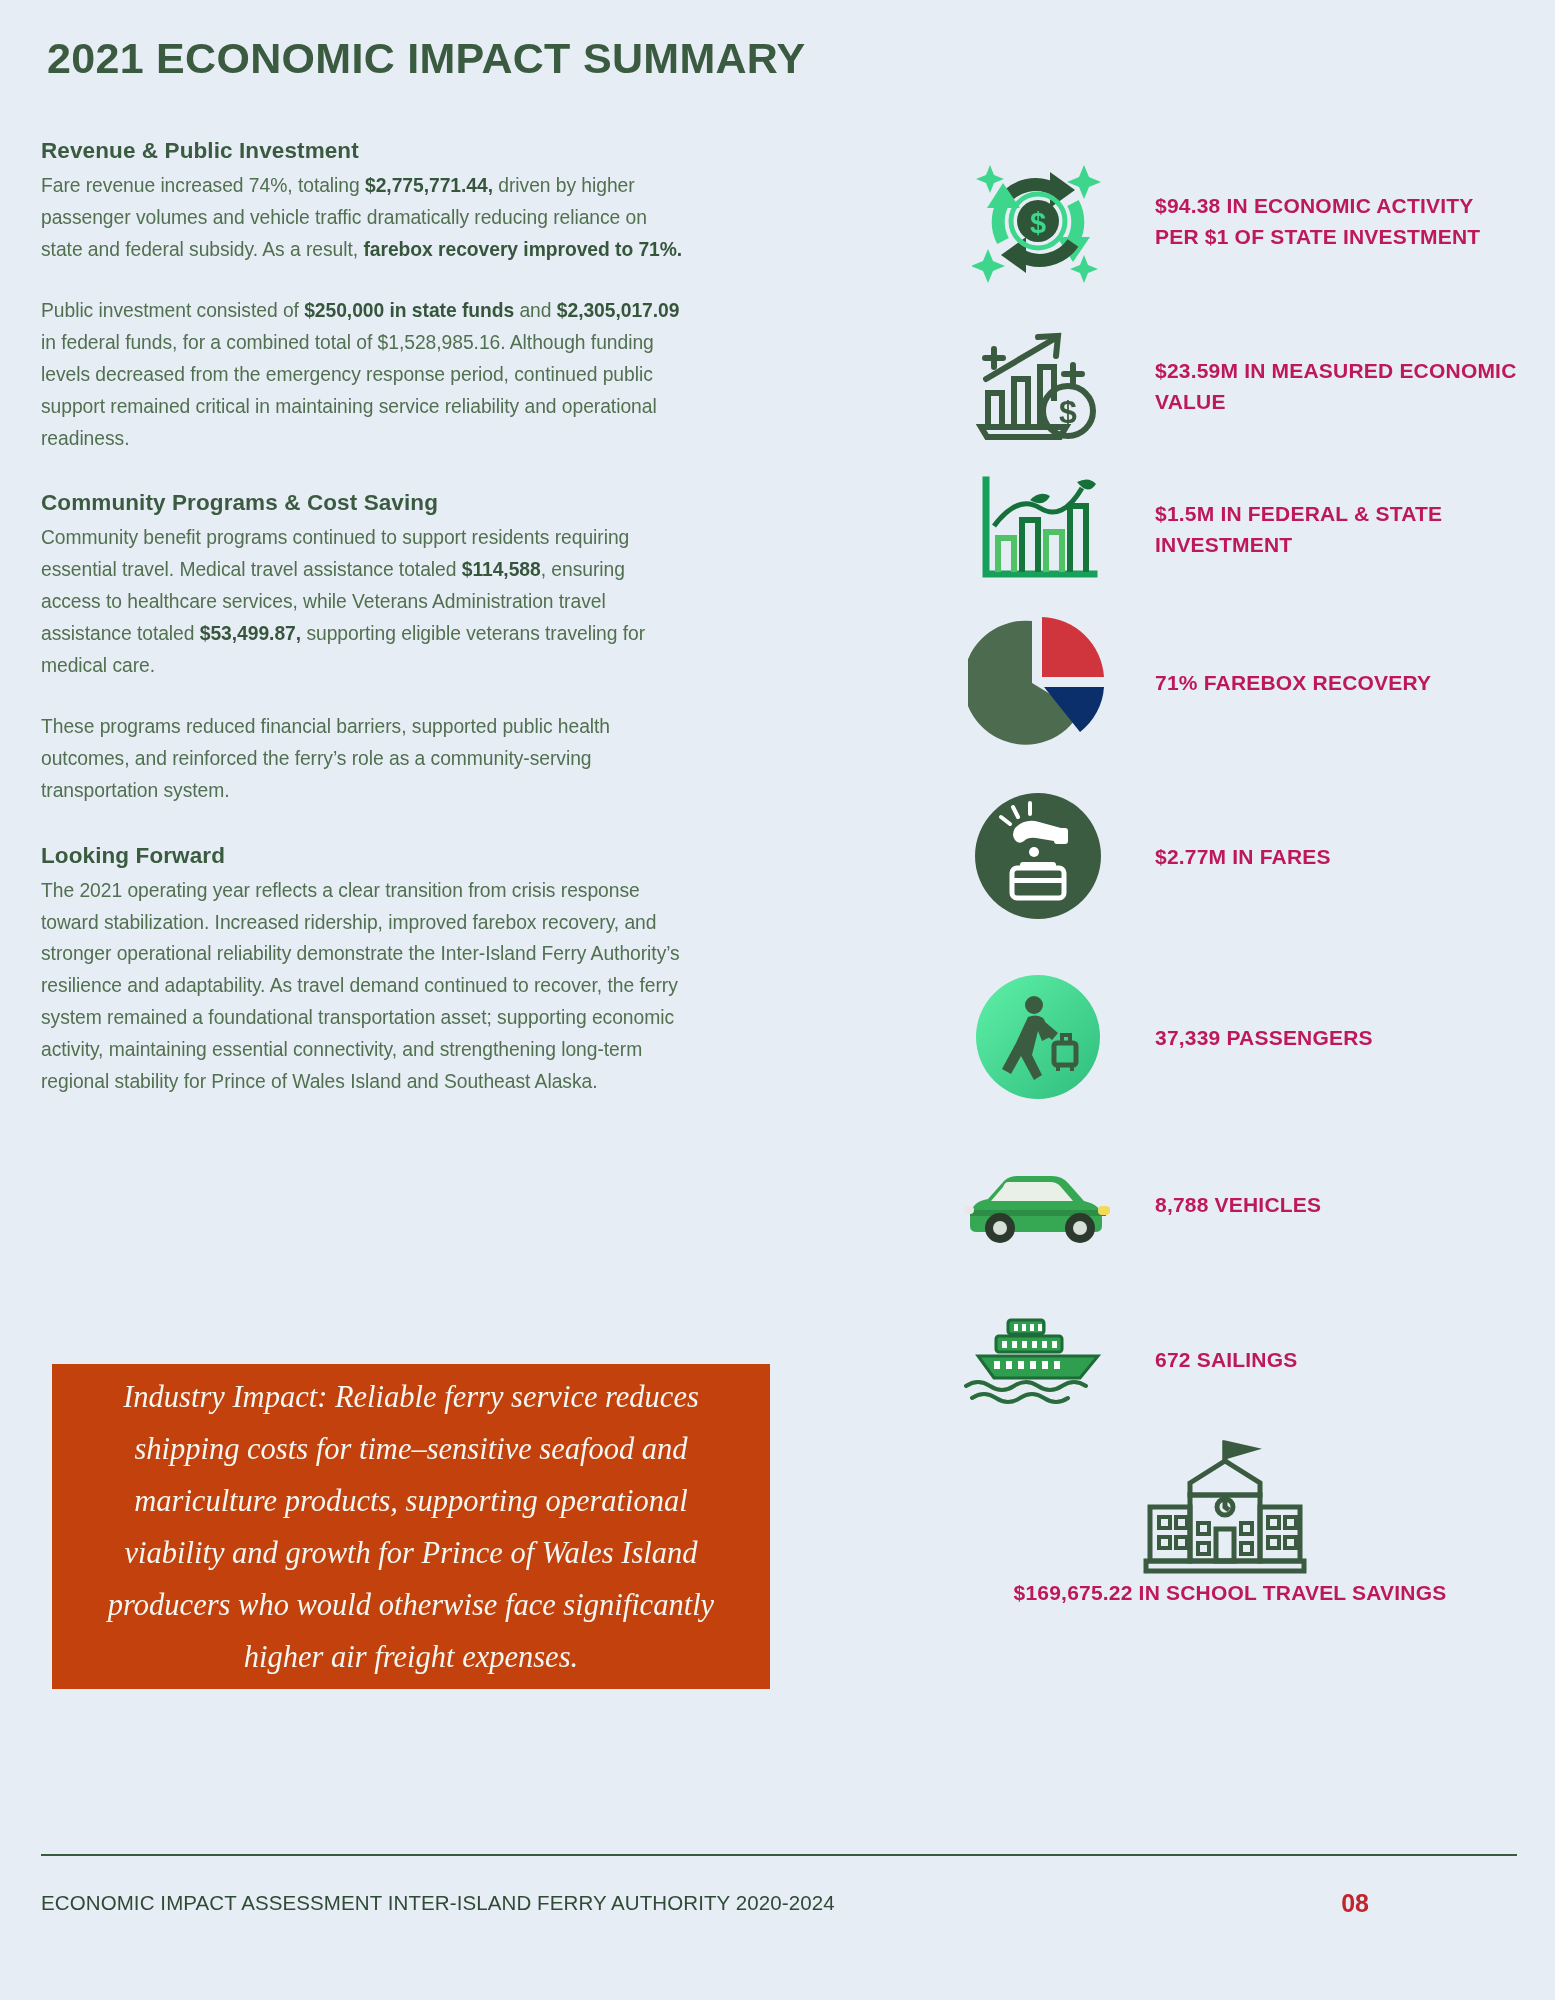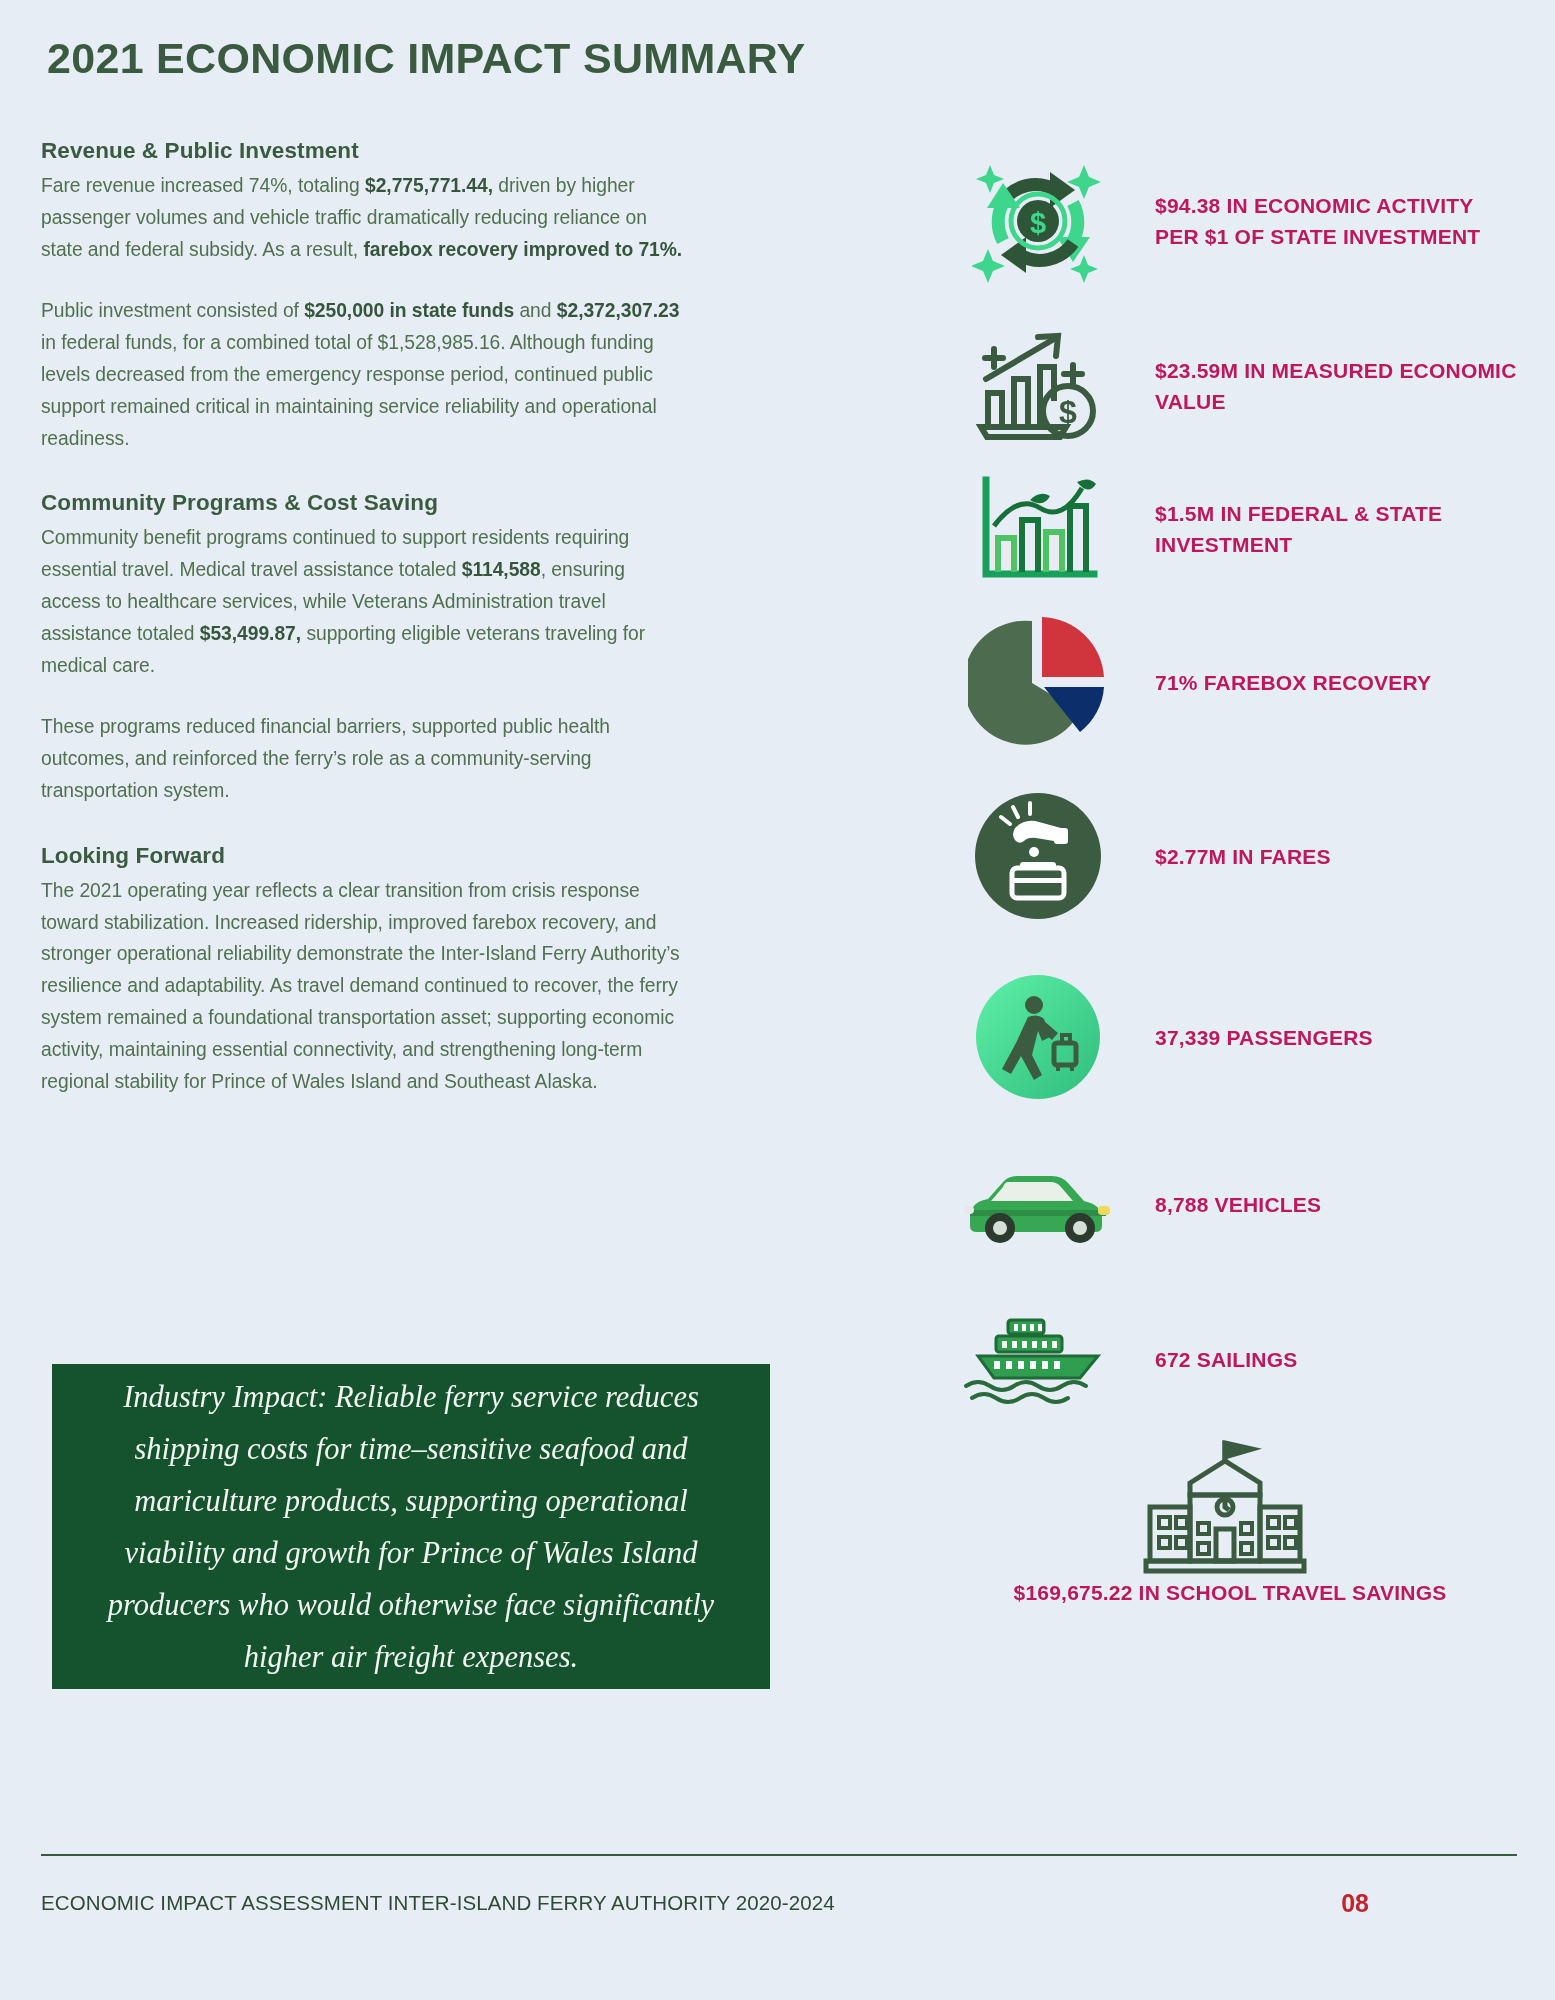--- a/index.html
+++ b/index.html
@@ -65,21 +65,21 @@
   .gap-sm { height: 30px; }
   .gap-md { height: 36px; }
 
   
   .quote-box {
     position: absolute;
     left: 52px;
     top: 1364px;
     width: 718px;
     height: 325px;
-    background: #14532d;
+    background: #c2410c;
     display: flex;
     align-items: center;
     justify-content: center;
     padding: 18px 30px;
   }
 
   .quote-text {
     font-family: "Liberation Serif", serif;
     font-style: italic;
     font-size: 30.5px;
@@ -155,21 +155,21 @@
 <div class="page">
 
   <div class="page-title">2021 ECONOMIC IMPACT SUMMARY</div>
 
   <div class="left-col">
 
     <div>
       <div class="sec-head">Revenue &amp; Public Investment</div>
       <div class="body-text">Fare revenue increased 74%, totaling <b>$2,775,771.44,</b> driven by higher passenger volumes and vehicle traffic dramatically reducing reliance on state and federal subsidy. As a result, <b>farebox recovery improved to 71%.</b></div>
       <div class="gap-sm"></div>
-      <div class="body-text">Public investment consisted of <b>$250,000 in state funds</b> and <b>$2,372,307.23</b> in federal funds, for a combined total of $1,528,985.16. Although funding levels decreased from the emergency response period, continued public support remained critical in maintaining service reliability and operational readiness.</div>
+      <div class="body-text">Public investment consisted of <b>$250,000 in state funds</b> and <b>$2,305,017.09</b> in federal funds, for a combined total of $1,528,985.16. Although funding levels decreased from the emergency response period, continued public support remained critical in maintaining service reliability and operational readiness.</div>
     </div>
 
     <div class="gap-md"></div>
 
     <div>
       <div class="sec-head">Community Programs &amp; Cost Saving</div>
       <div class="body-text">Community benefit programs continued to support residents requiring essential travel. Medical travel assistance totaled <b>$114,588</b>, ensuring access to healthcare services, while Veterans Administration travel assistance totaled <b>$53,499.87,</b> supporting eligible veterans traveling for medical care.</div>
       <div class="gap-sm"></div>
       <div class="body-text">These programs reduced financial barriers, supported public health outcomes, and reinforced the ferry’s role as a community-serving transportation system.</div>
     </div>

